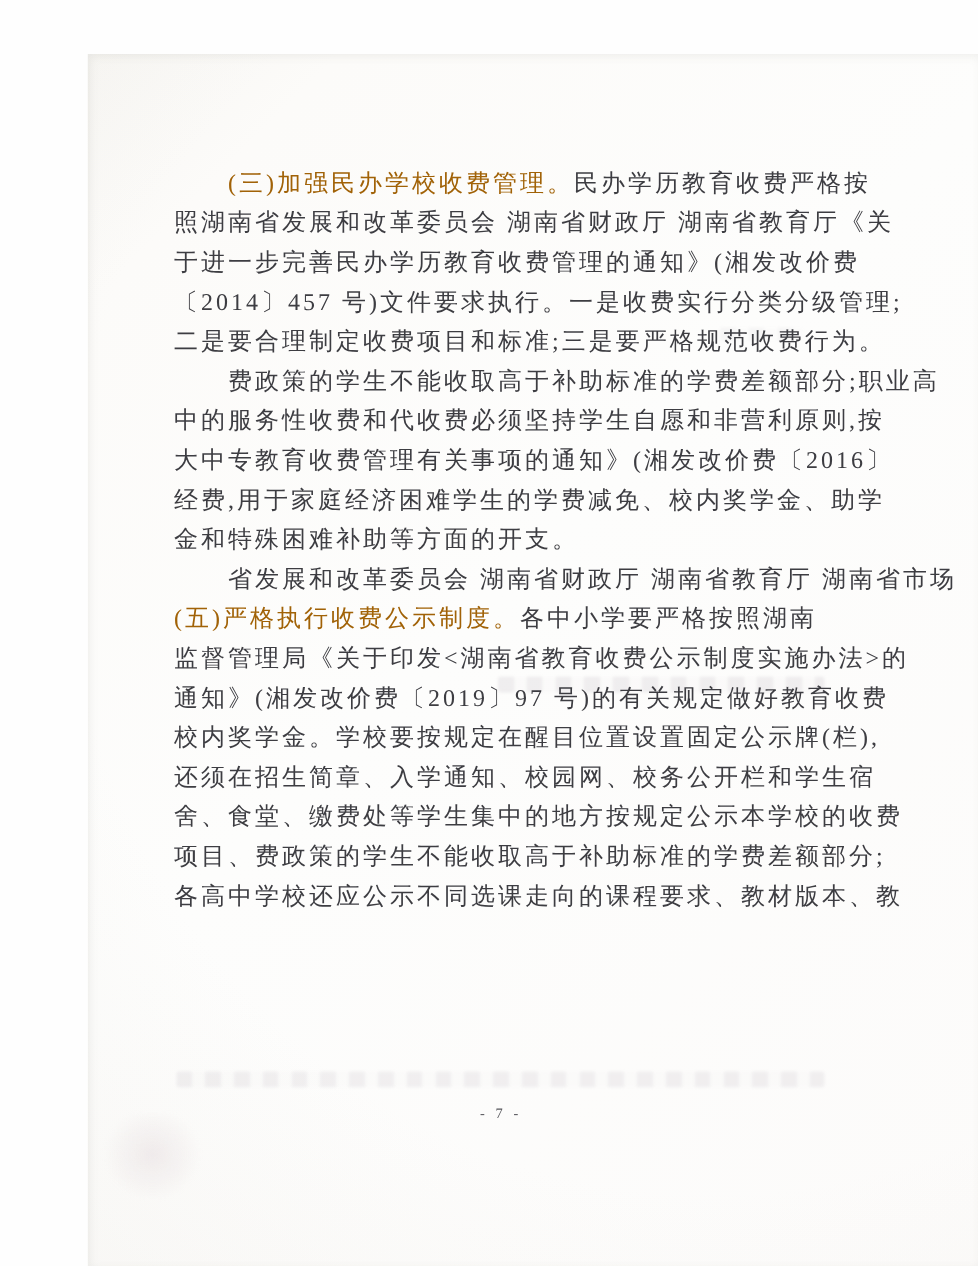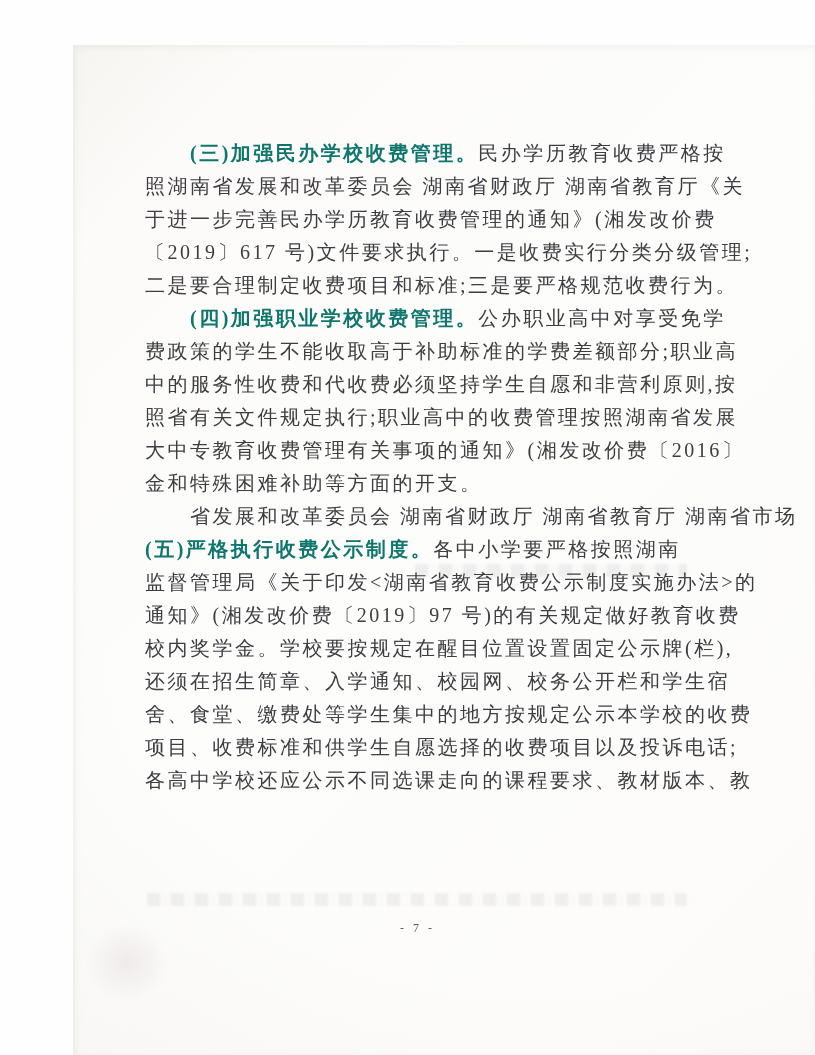--- a/index.html
+++ b/index.html
@@ -40,22 +40,22 @@
   }
   .line {
     height: 33px;
     line-height: 33px;
     white-space: nowrap;
   }
   .para .line:first-child {
     padding-left: 45px;
   }
   b.head {
-    font-weight: 700;
-    color: #0f766e;
+    font-weight: 400;
+    color: #a16207;
   }
   .pageno {
     position: absolute;
     left: 145px;
     top: 921px;
     width: 545px;
     text-align: center;
     font-size: 12px;
     letter-spacing: 3px;
     color: #57575c;
@@ -91,38 +91,37 @@
   <div class="bleed bleed-3"></div>
   <div class="bleed bleed-1"></div>
   <div class="bleed bleed-2"></div>
   <div class="smudge"></div>
 
   <div class="textbody" id="text-body">
       <div class="para">
         <div class="line"><b class="head">(三)加强民办学校收费管理。</b><span>民办学历教育收费严格按</span></div>
         <div class="line"><span>照湖南省发展和改革委员会 湖南省财政厅 湖南省教育厅《关</span></div>
         <div class="line"><span>于进一步完善民办学历教育收费管理的通知》(湘发改价费</span></div>
-        <div class="line"><span>〔2019〕617 号)文件要求执行。一是收费实行分类分级管理;</span></div>
+        <div class="line"><span>〔2014〕457 号)文件要求执行。一是收费实行分类分级管理;</span></div>
         <div class="line"><span>二是要合理制定收费项目和标准;三是要严格规范收费行为。</span></div>
       </div>
       <div class="para">
-        <div class="line"><b class="head">(四)加强职业学校收费管理。</b><span>公办职业高中对享受免学</span></div>
         <div class="line"><span>费政策的学生不能收取高于补助标准的学费差额部分;职业高</span></div>
         <div class="line"><span>中的服务性收费和代收费必须坚持学生自愿和非营利原则,按</span></div>
-        <div class="line"><span>照省有关文件规定执行;职业高中的收费管理按照湖南省发展</span></div>
         <div class="line"><span>大中专教育收费管理有关事项的通知》(湘发改价费〔2016〕</span></div>
+        <div class="line"><span>经费,用于家庭经济困难学生的学费减免、校内奖学金、助学</span></div>
         <div class="line"><span>金和特殊困难补助等方面的开支。</span></div>
       </div>
       <div class="para">
         <div class="line"><span>省发展和改革委员会 湖南省财政厅 湖南省教育厅 湖南省市场</span></div>
         <div class="line"><b class="head">(五)严格执行收费公示制度。</b><span>各中小学要严格按照湖南</span></div>
         <div class="line"><span>监督管理局《关于印发&lt;湖南省教育收费公示制度实施办法&gt;的</span></div>
         <div class="line"><span>通知》(湘发改价费〔2019〕97 号)的有关规定做好教育收费</span></div>
         <div class="line"><span>校内奖学金。学校要按规定在醒目位置设置固定公示牌(栏),</span></div>
         <div class="line"><span>还须在招生简章、入学通知、校园网、校务公开栏和学生宿</span></div>
         <div class="line"><span>舍、食堂、缴费处等学生集中的地方按规定公示本学校的收费</span></div>
-        <div class="line"><span>项目、收费标准和供学生自愿选择的收费项目以及投诉电话;</span></div>
+        <div class="line"><span>项目、费政策的学生不能收取高于补助标准的学费差额部分;</span></div>
         <div class="line"><span>各高中学校还应公示不同选课走向的课程要求、教材版本、教</span></div>
       </div>
     </div>
 
   <div class="pageno">- 7 -</div>
 </div>
 
 </body></html>

